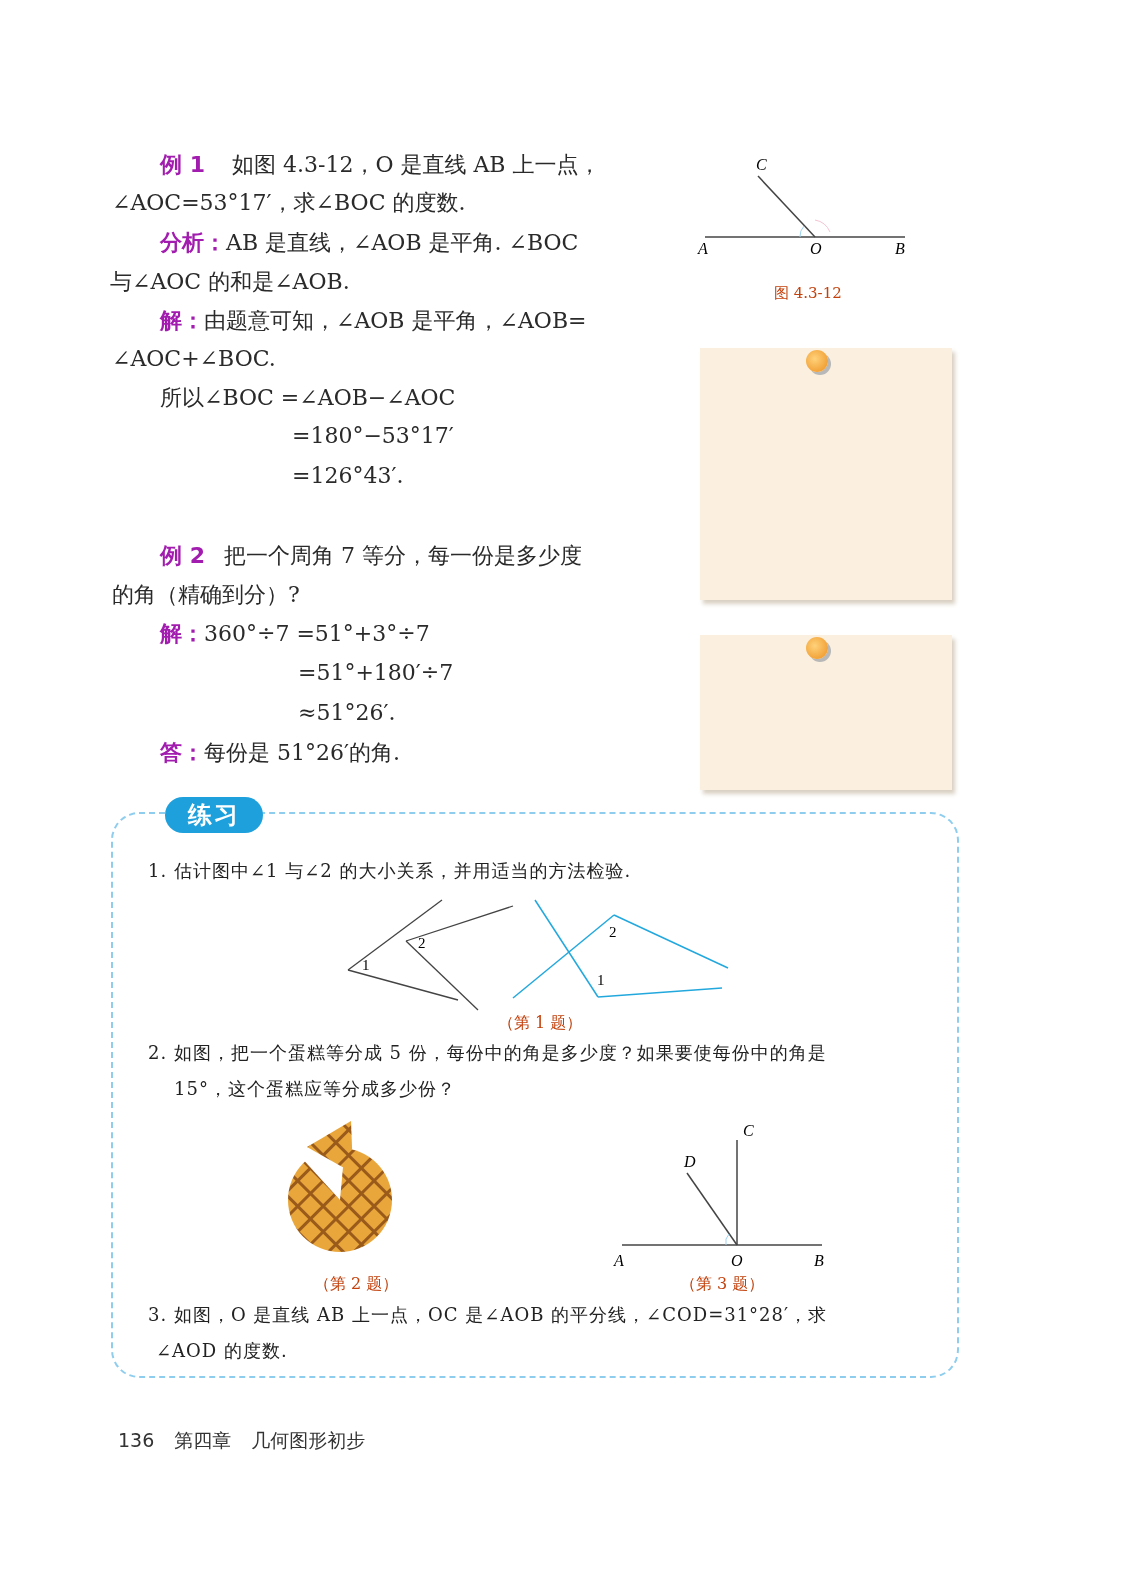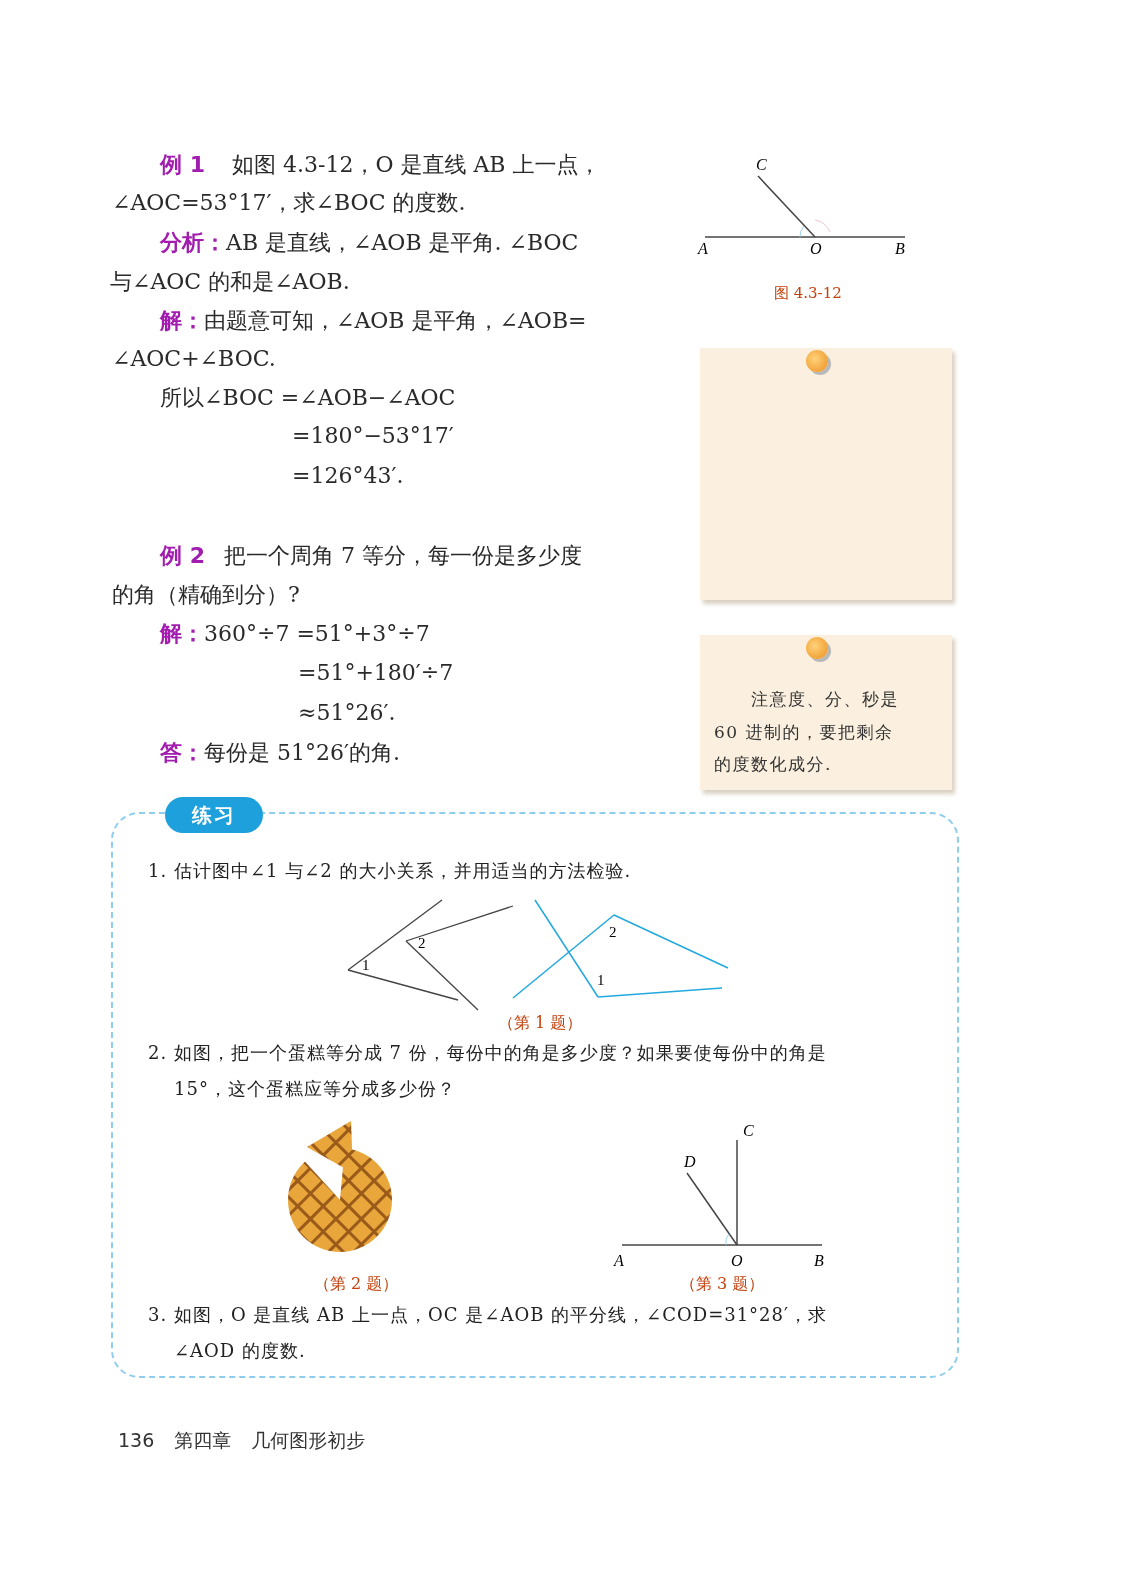--- a/index.html
+++ b/index.html
@@ -10,21 +10,21 @@
   .label-blue { color:#a21caf; font-family:"DejaVu Sans","Liberation Sans",sans-serif; font-weight:bold; }
   .note { position:absolute; background:#fbf0df; box-shadow:3px 4px 4px rgba(170,150,120,0.45);
           font-size:17px; line-height:32.5px; color:#333; }
   .note .txt { position:absolute; left:14px; right:14px; top:48px; white-space:pre-line; letter-spacing:1.5px; }
   .pin { position:absolute; width:22px; height:22px; border-radius:50%;
          background:radial-gradient(circle at 40% 40%, #ffd27a, #f2a33a 70%);
          box-shadow:3px 3px 0 #b8b8b8; }
   .practice-box { position:absolute; left:111px; top:812px; width:848px; height:566px;
                   border:2px dashed #8fcdee; border-radius:28px; box-sizing:border-box; }
   .practice-tag { position:absolute; left:165px; top:797px; width:98px; height:36px; border-radius:18px;
-                  background:#1ea0dc; color:#fff; font-weight:bold; font-size:20px; text-align:center; line-height:36px;
+                  background:#1ea0dc; color:#fff; font-weight:bold; font-size:24px; text-align:center; line-height:36px;
                   font-family:"DejaVu Sans","Liberation Sans",sans-serif; letter-spacing:2px; }
   .q { position:absolute; font-size:18px; white-space:nowrap; line-height:30px; color:#222; letter-spacing:1px; }
   .cap { position:absolute; font-size:16px; white-space:nowrap; color:#c2410c;text-align:right; }
   .footer { position:absolute; left:118px; top:1428px; font-size:19px; font-family:"DejaVu Sans","Liberation Sans",sans-serif; color:#333; }
 </style>
 </head>
 <body>
 
 <div class="line" style="left:160px;top:150px;">
   <span class="label-blue">例 1</span>
@@ -53,23 +53,20 @@
   <text x="120" y="104" font-style="italic" font-size="16" font-family="Liberation Serif, serif">O</text>
   <text x="205" y="104" font-style="italic" font-size="16" font-family="Liberation Serif, serif">B</text>
 </svg>
 <div class="cap" style="left:774px;top:284px;font-size:15px;">图 4.3-12</div>
 
 <div class="note" style="left:700px;top:348px;width:252px;height:252px;">
   <div class="pin" style="left:106px;top:2px;"></div>
 </div>
 <div class="note" style="left:700px;top:635px;width:252px;height:155px;">
   <div class="pin" style="left:106px;top:2px;"></div>
-  <div class="txt">　　注意度、分、秒是
-60 进制的，要把剩余
-的度数化成分.</div>
 </div>
 
 <div class="line" style="left:160px;top:541px;">
   <span class="label-blue">例 2</span>
   <span style="margin-left:12px;">把一个周角 7 等分，每一份是多少度</span>
 </div>
 <div class="line" style="left:112px;top:580px;">的角（精确到分）?</div>
 <div class="line" style="left:160px;top:619px;">
   <span class="label-blue">解：</span><span>360°÷7 =51°+3°÷7</span>
 </div>
@@ -97,21 +94,21 @@
     <line x1="284" y1="25" x2="398" y2="78"></line>
     <line x1="268" y1="107" x2="392" y2="98"></line>
   </g>
   <text x="32" y="80" font-size="15" font-family="Liberation Serif, serif">1</text>
   <text x="88" y="58" font-size="15" font-family="Liberation Serif, serif">2</text>
   <text x="279" y="47" font-size="15" font-family="Liberation Serif, serif">2</text>
   <text x="267" y="95" font-size="15" font-family="Liberation Serif, serif">1</text>
 </svg>
 <div class="cap" style="left:498px;top:1013px;">（第 1 题）</div>
 
-<div class="q" style="left:148px;top:1038px;">2. 如图，把一个蛋糕等分成 7 份，每份中的角是多少度？如果要使每份中的角是</div>
+<div class="q" style="left:148px;top:1038px;">2. 如图，把一个蛋糕等分成 5 份，每份中的角是多少度？如果要使每份中的角是</div>
 <div class="q" style="left:174px;top:1074px;">15°，这个蛋糕应等分成多少份？</div>
 
 <svg class="abs" style="left:285px;top:1115px;" width="110" height="150">
   <defs>
     <pattern id="grid" width="18" height="18" patternUnits="userSpaceOnUse" patternTransform="rotate(45)">
       <rect width="18" height="18" fill="#e9a63a"></rect>
       <rect width="18" height="3" fill="#9a5a1a"></rect>
       <rect width="3" height="18" fill="#9a5a1a"></rect>
     </pattern>
   </defs>
@@ -128,19 +125,19 @@
   <path d="M126 135 A 12 12 0 0 1 129 124" fill="none" stroke="#9fd3ef" stroke-width="1"></path>
   <text x="143" y="26" font-style="italic" font-size="16" font-family="Liberation Serif, serif">C</text>
   <text x="84" y="57" font-style="italic" font-size="16" font-family="Liberation Serif, serif">D</text>
   <text x="14" y="156" font-style="italic" font-size="16" font-family="Liberation Serif, serif">A</text>
   <text x="131" y="156" font-style="italic" font-size="16" font-family="Liberation Serif, serif">O</text>
   <text x="214" y="156" font-style="italic" font-size="16" font-family="Liberation Serif, serif">B</text>
 </svg>
 <div class="cap" style="left:680px;top:1274px;">（第 3 题）</div>
 
 <div class="q" style="left:148px;top:1300px;">3. 如图，O 是直线 AB 上一点，OC 是∠AOB 的平分线，∠COD=31°28′，求</div>
-<div class="q" style="left:174px;top:1336px;">∠AOD 的度数.</div>
+<div class="q" style="left:156px;top:1336px;">∠AOD 的度数.</div>
 
 <div class="footer">
   <span>136</span>
   <span style="margin-left:14px;">第四章</span>
   <span style="margin-left:14px;">几何图形初步</span>
 </div>
 
 </body></html>

